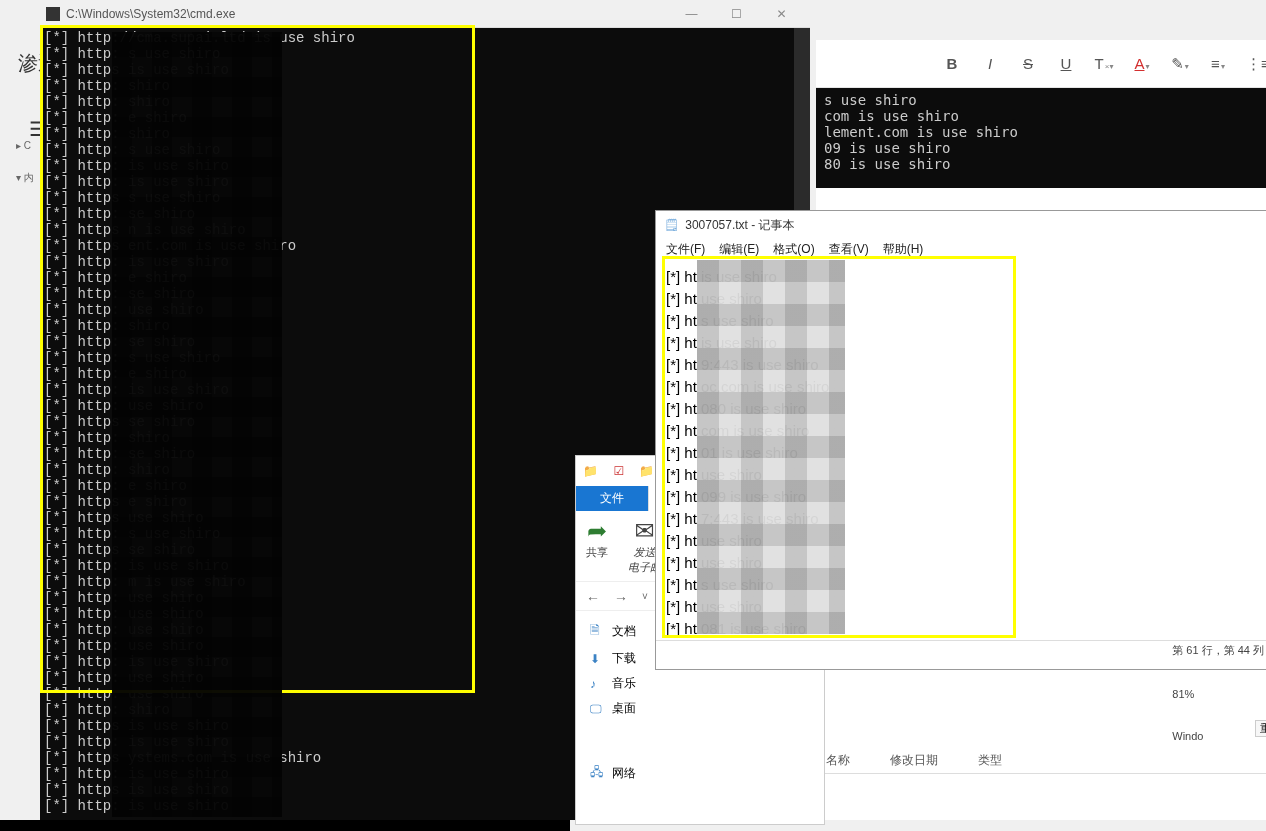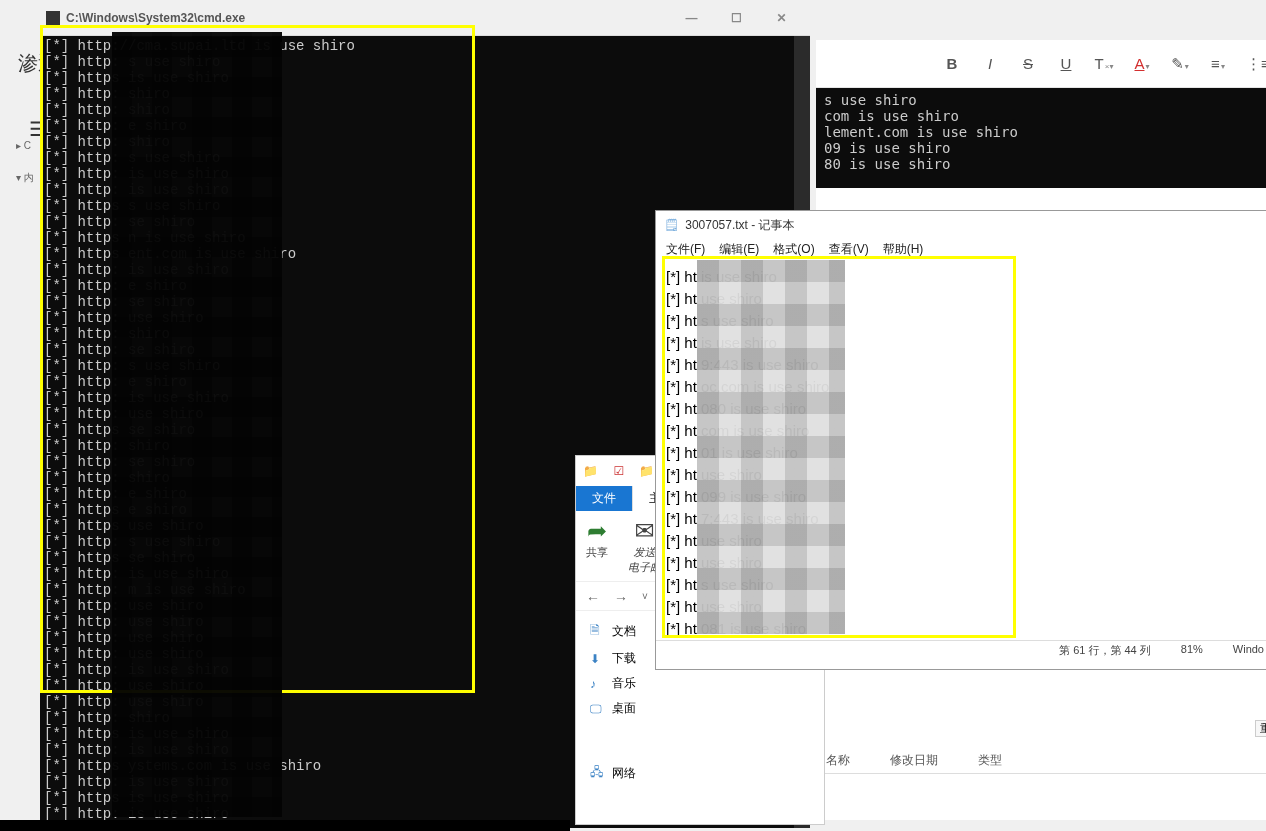--- a/index.html
+++ b/index.html
@@ -39,29 +39,28 @@
 .cmd-window {
   position: absolute;
   left: 40px;
   top: 0;
   width: 770px;
   height: 820px;
   background: #fff;
   z-index: 5;
 }
 .cmd-titlebar {
-  height: 36px;
+  height: 28px;
   background: #f0f0f0;
   border-bottom: 1px solid #ddd;
   display: flex;
   align-items: center;
   padding: 0 6px;
   font-size: 12px;
   color: #555;
-  font-weight: bold;
 }
 .cmd-titlebar .cmd-icon {
   width: 14px; height: 14px;
   background: #333;
   margin-right: 6px;
 }
 .cmd-titlebar .spacer { flex: 1; }
 .cmd-titlebar .win-btn {
   width: 45px; height: 28px;
   display: flex; align-items: center; justify-content: center;
@@ -183,21 +182,21 @@
   display:flex; align-items:center;
   padding: 0 6px;
   gap:10px;
 }
 .explorer-top .exp-icon { width:18px; height:18px; display:flex; align-items:center; justify-content:center; }
 .explorer-tabs {
   display:flex;
   font-size: 12px;
 }
 .explorer-tabs .tab {
-  padding: 4px 16px;
+  padding: 4px 24px;
   border-right:1px solid #ddd;
 }
 .explorer-tabs .tab.active {
   background:#1976d2;
   color:#fff;
 }
 .explorer-ribbon {
   display:flex;
   padding: 6px 10px;
   gap: 20px;
@@ -263,21 +262,21 @@
   overflow:hidden;
 }
 .notepad-status {
   border-top:1px solid #ddd;
   display:flex;
   font-size: 11px;
   color:#444;
   padding: 2px 10px;
   gap: 30px;
 }
-.notepad-status .stat-r { margin-left:auto; display:flex; gap:30px;}
+.notepad-status .stat-r { margin-left:auto; display:flex; gap:30px;flex-direction:column;}
 
 
 .yellow-box2 {
   position:absolute;
   border:3px solid #ffff00;
   left: 662px;
   top: 256px;
   width: 354px;
   height: 382px;
   z-index: 12;

